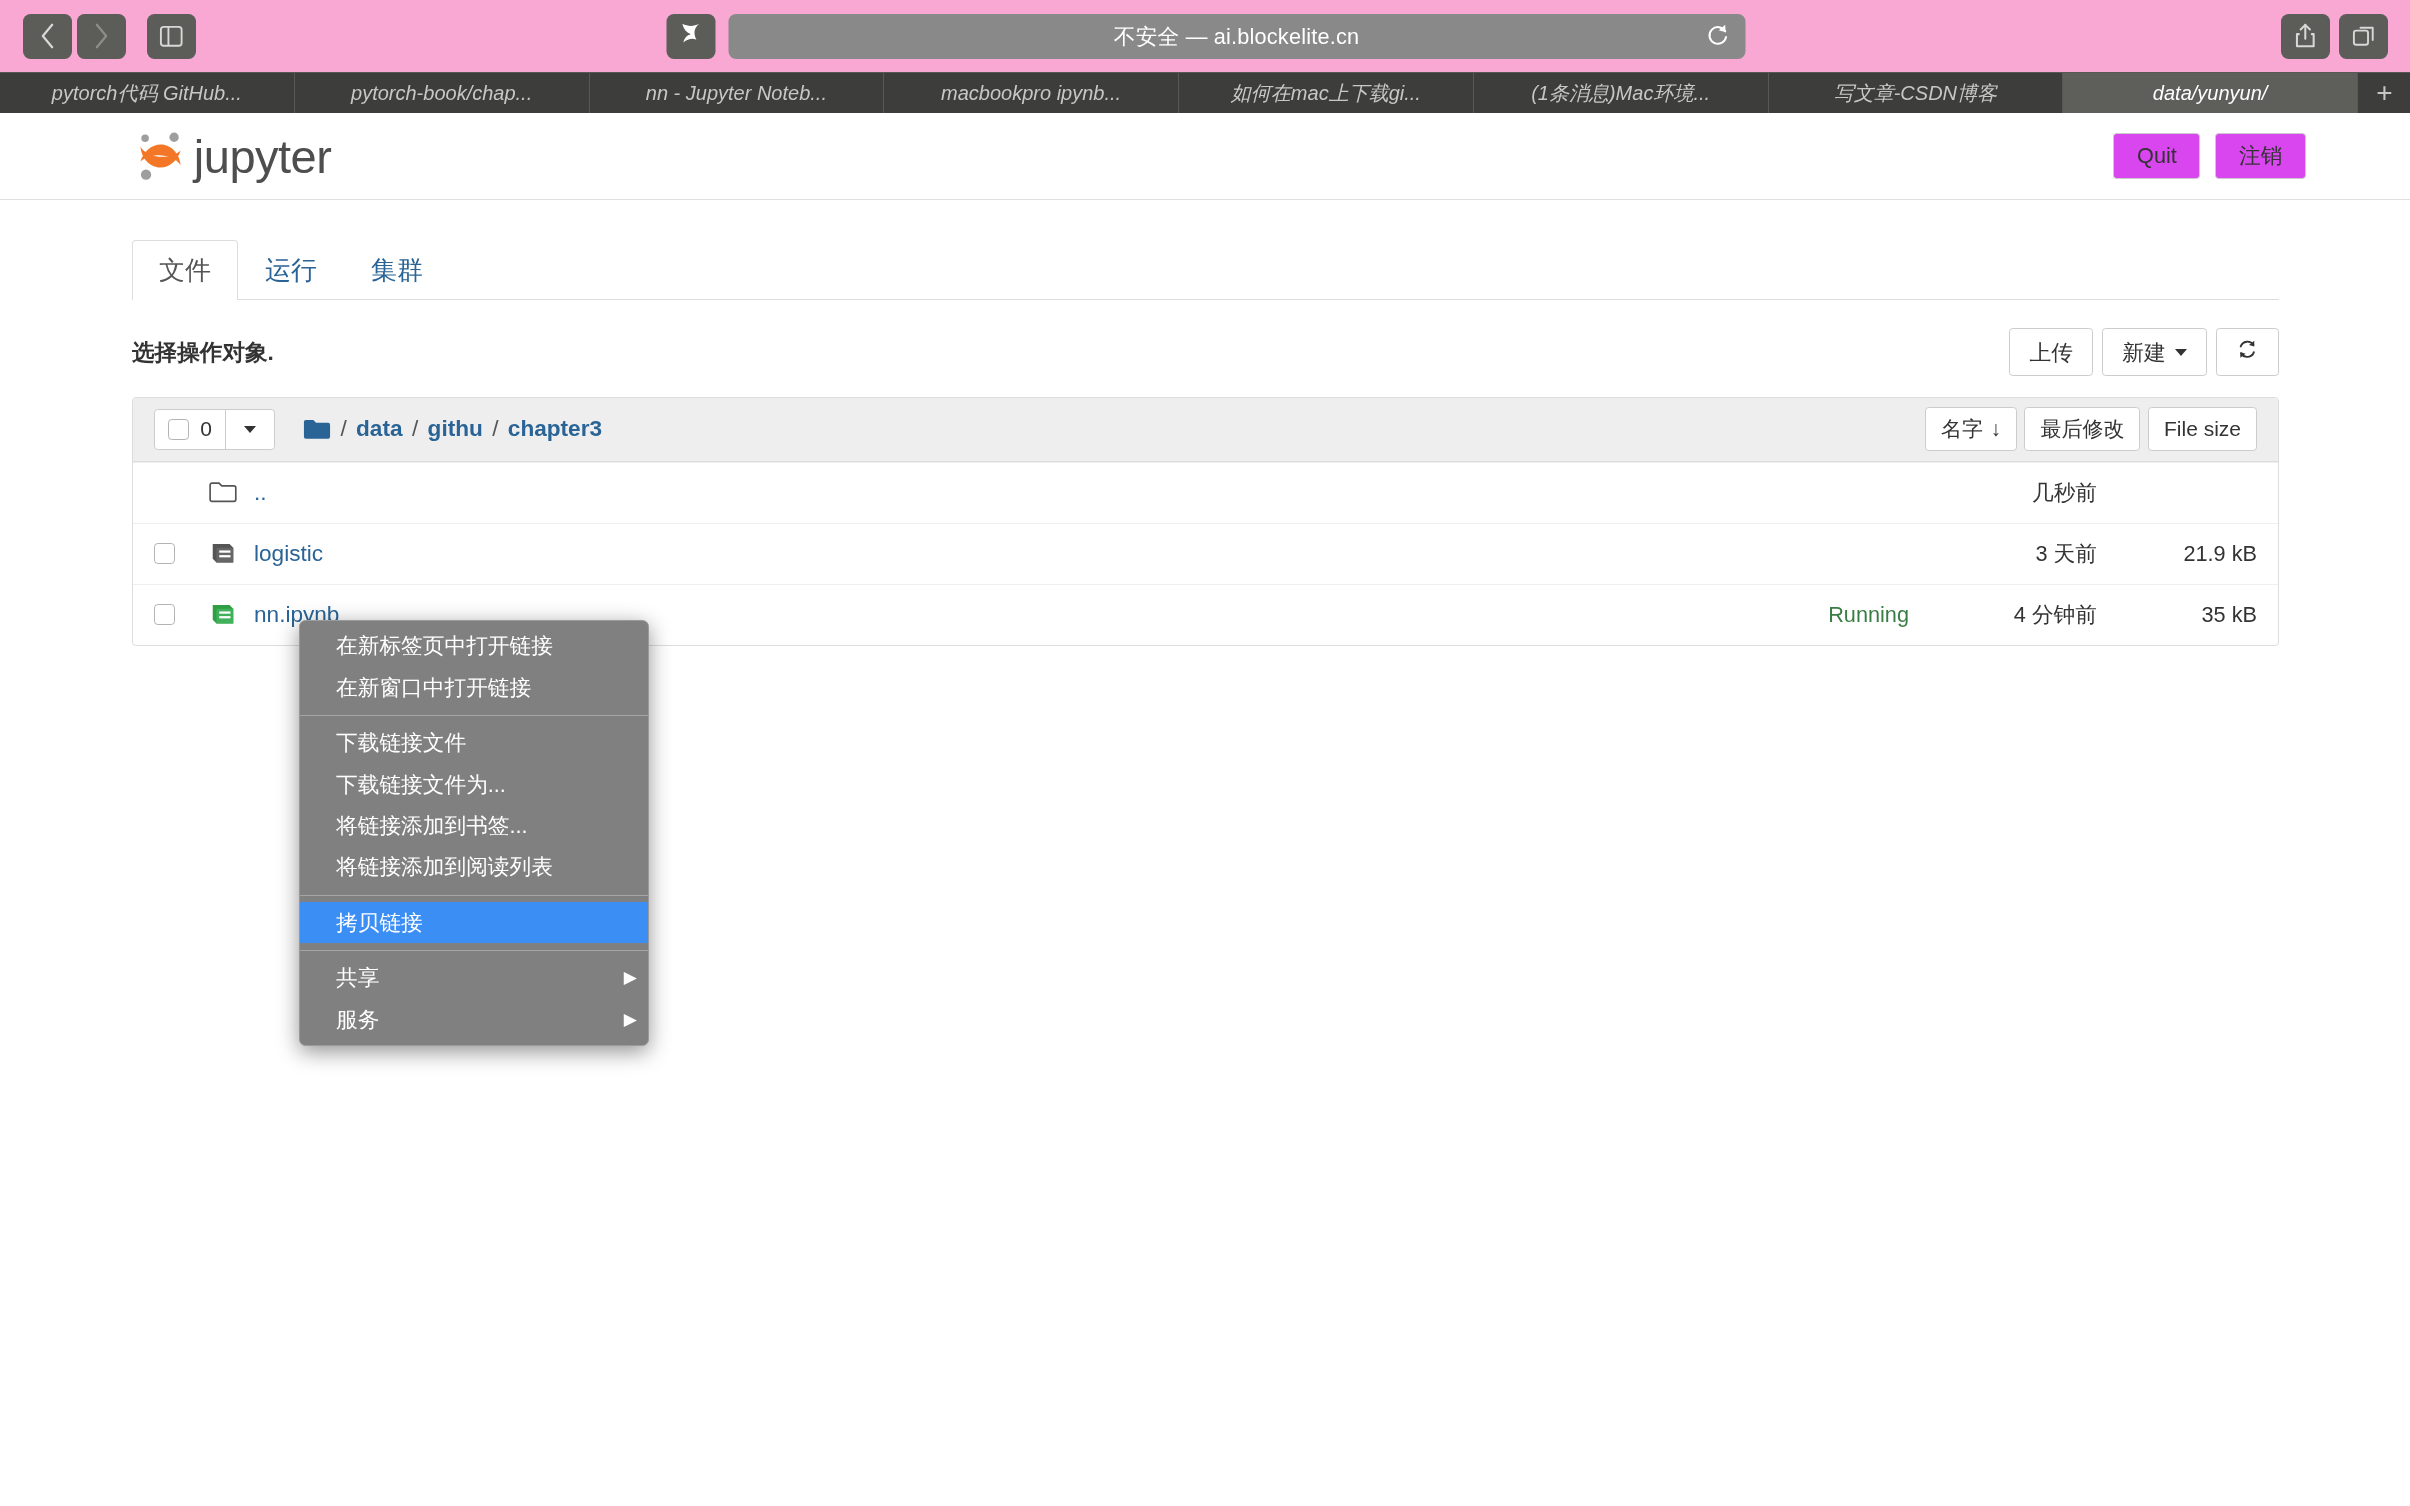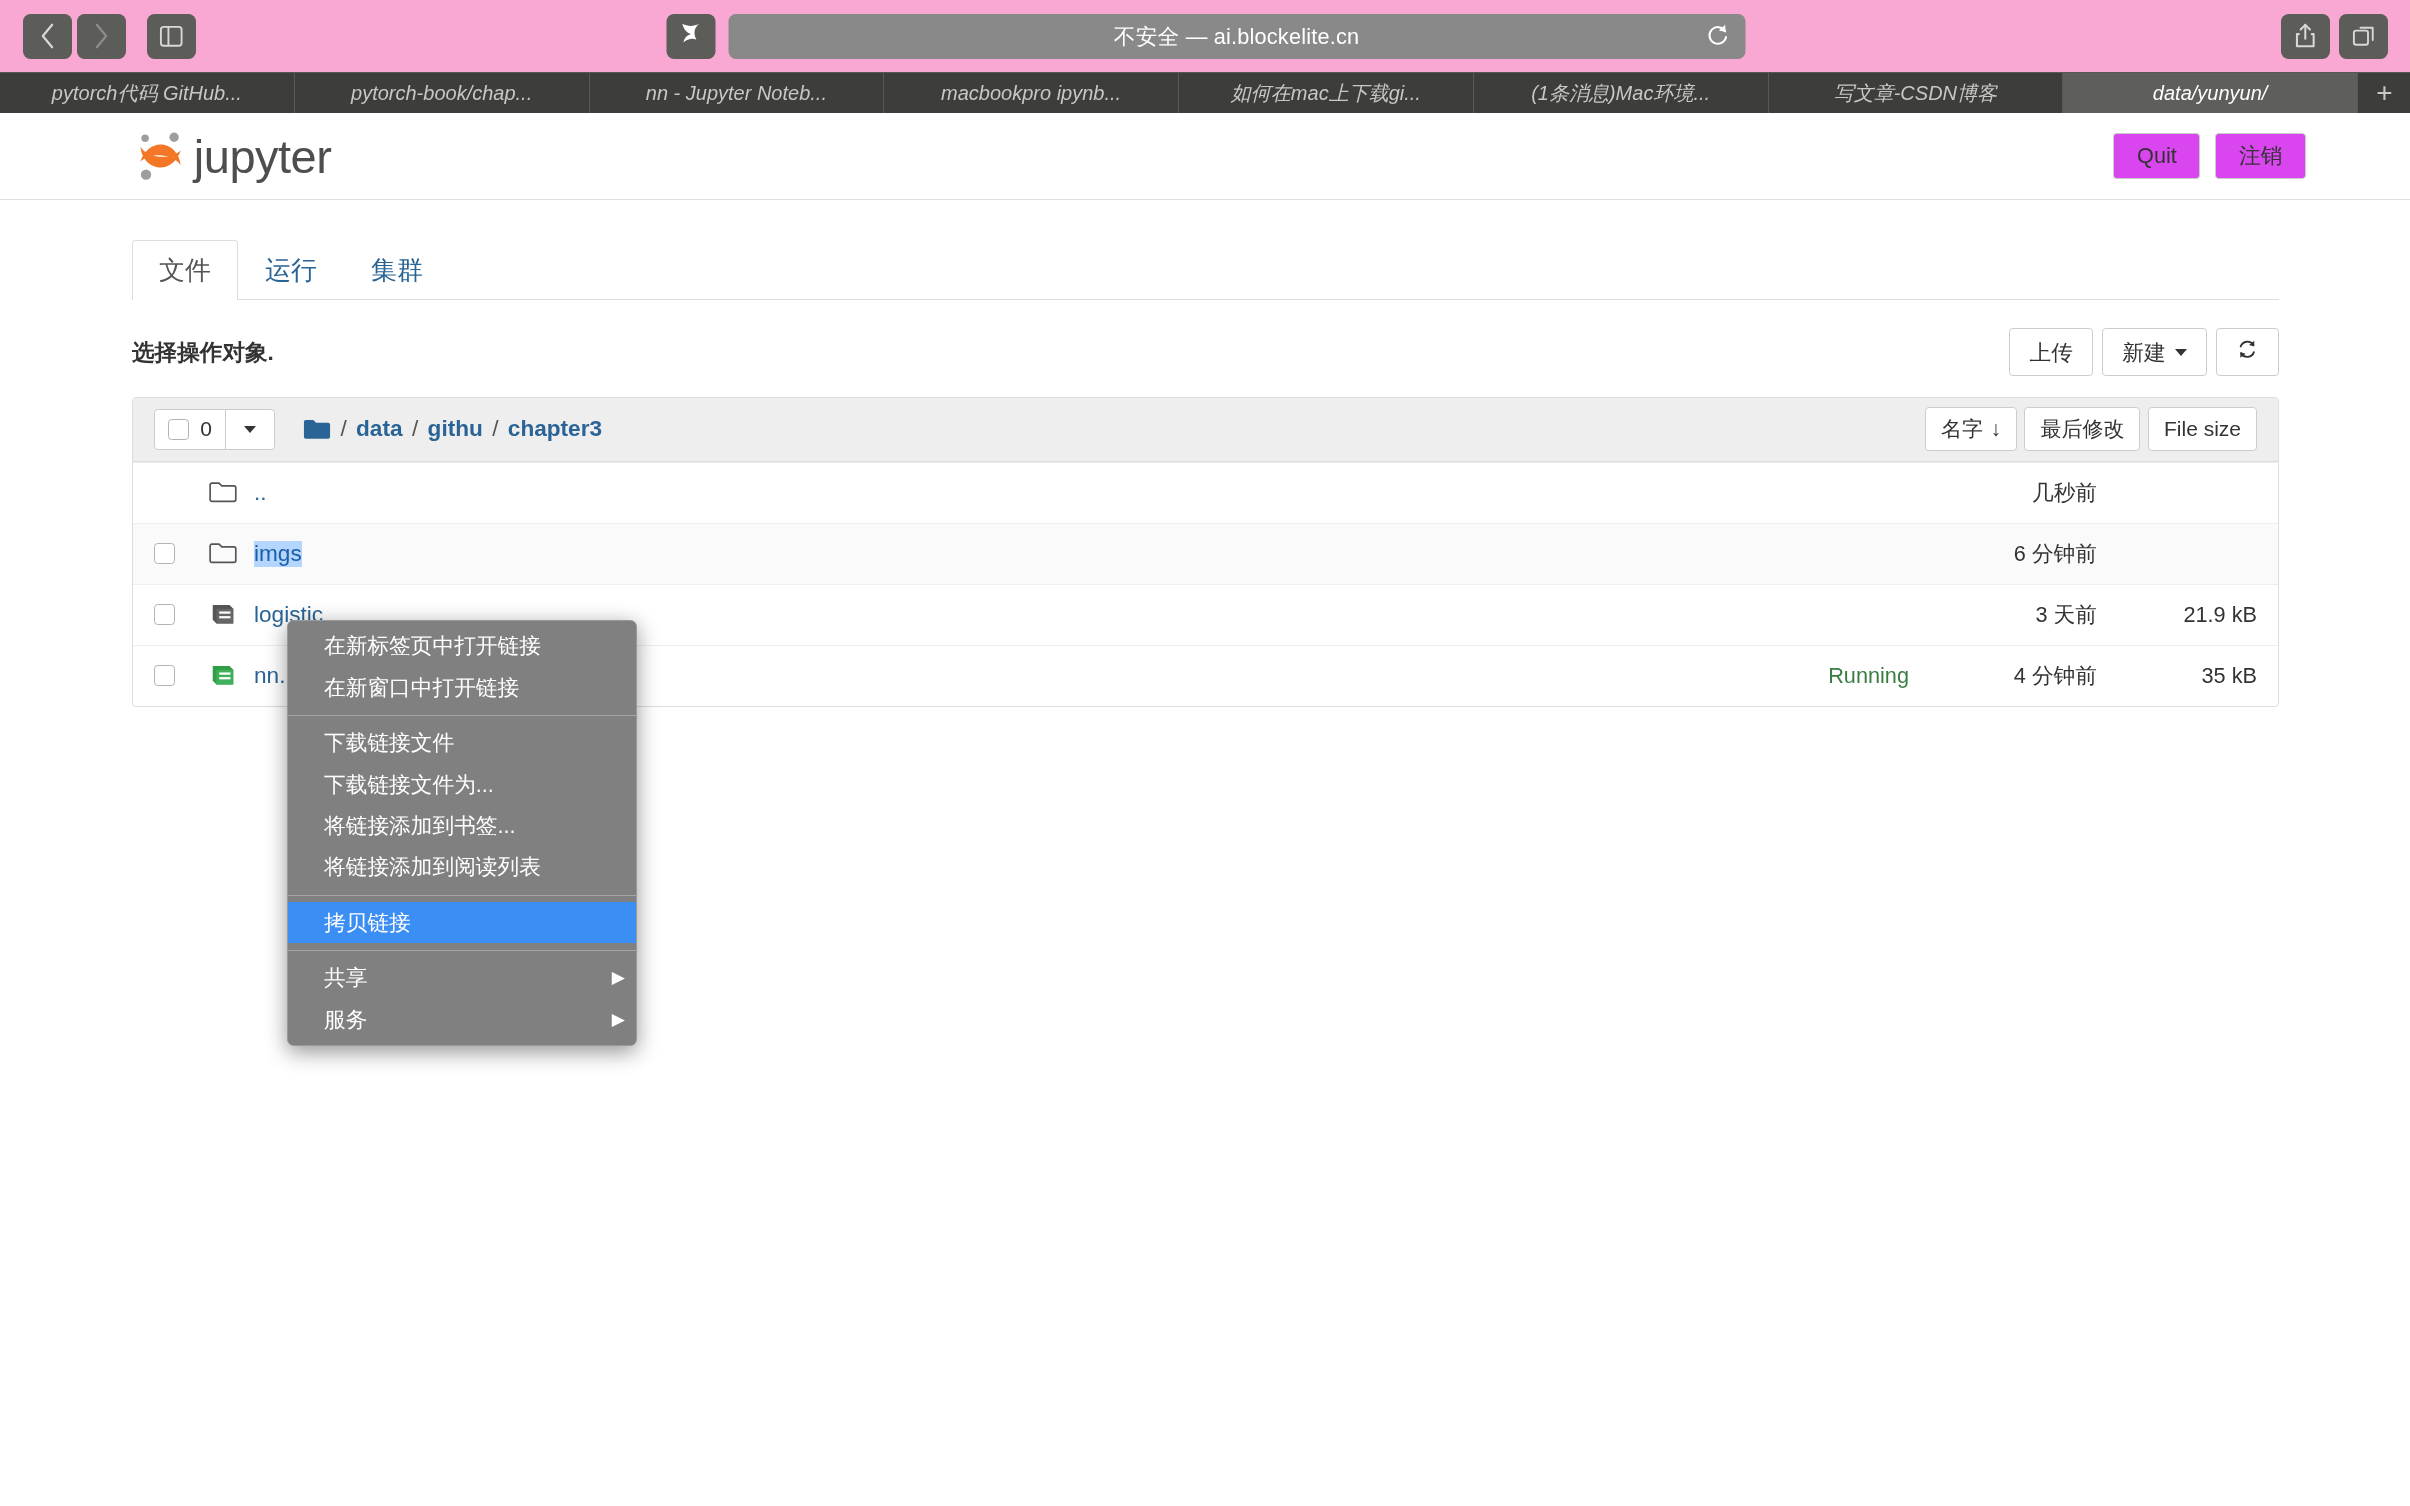--- a/index.html
+++ b/index.html
@@ -289,21 +289,21 @@
     font-size: 21.7px;
     color: #333333;
   }
   .cell-running { color: #3a7d44; width: 160px; text-align: right; }
   .cell-date { width: 188px; text-align: right; }
   .cell-size { width: 160px; text-align: right; }
 
   
   #context-menu {
     position: absolute;
-    left: 287px;
+    left: 299px;
     top: 507px;
     width: 350px;
     background: #808080;
     border: 0.9px solid #9a9a9a;
     border-radius: 6.6px;
     box-shadow: 0 5.6px 21px rgba(0,0,0,.42);
     padding: 4.7px 0;
     overflow: hidden;
   }
   .cm-item {
@@ -524,36 +524,20 @@
             </svg>
         </div>
         <div class="row-name plain">..</div>
         <div class="row-right">
           <span class="cell-running"></span>
           <span class="cell-date">几秒前</span>
           <span class="cell-size"></span>
         </div>
       </div>
 
-      <div class="file-row alt">
-        <div class="row-cb">
-          <span class="cb"></span>
-        </div>
-        <div class="row-icon">
-          <svg width="28" height="22.6" viewBox="0 0 30 24">
-              <path d="M1.2 4.2 a2 2 0 0 1 2-2 h7.5 l3 3 h13 a2 2 0 0 1 2 2 v12.6 a2 2 0 0 1-2 2 H3.2 a2 2 0 0 1-2-2 Z" stroke="#555" stroke-width="1.8" fill="none"></path>
-            </svg>
-        </div>
-        <div class="row-name selected-text">imgs</div>
-        <div class="row-right">
-          <span class="cell-running"></span>
-          <span class="cell-date">6 分钟前</span>
-          <span class="cell-size"></span>
-        </div>
-      </div>
 
       <div class="file-row">
         <div class="row-cb">
           <span class="cb"></span>
         </div>
         <div class="row-icon">
           <svg width="28" height="24.5" viewBox="0 0 30 26">
             <path d="M4 3 L22 3 L26 7 L26 23 L8 23 L4 19 Z" fill="#555555"></path>
             <path d="M8 7 L26 7 L26 23 L8 23 Z" fill="#666666"></path>
             <rect x="11" y="10" width="12" height="2.4" fill="#ffffff"></rect>

